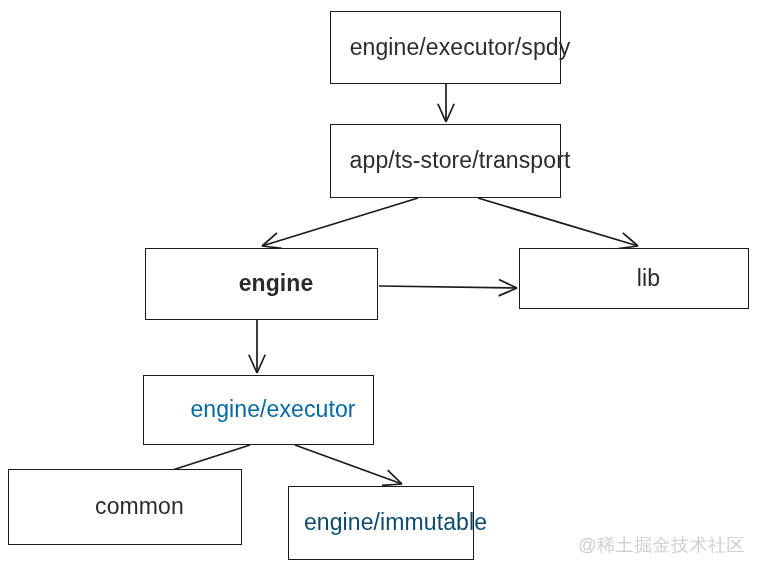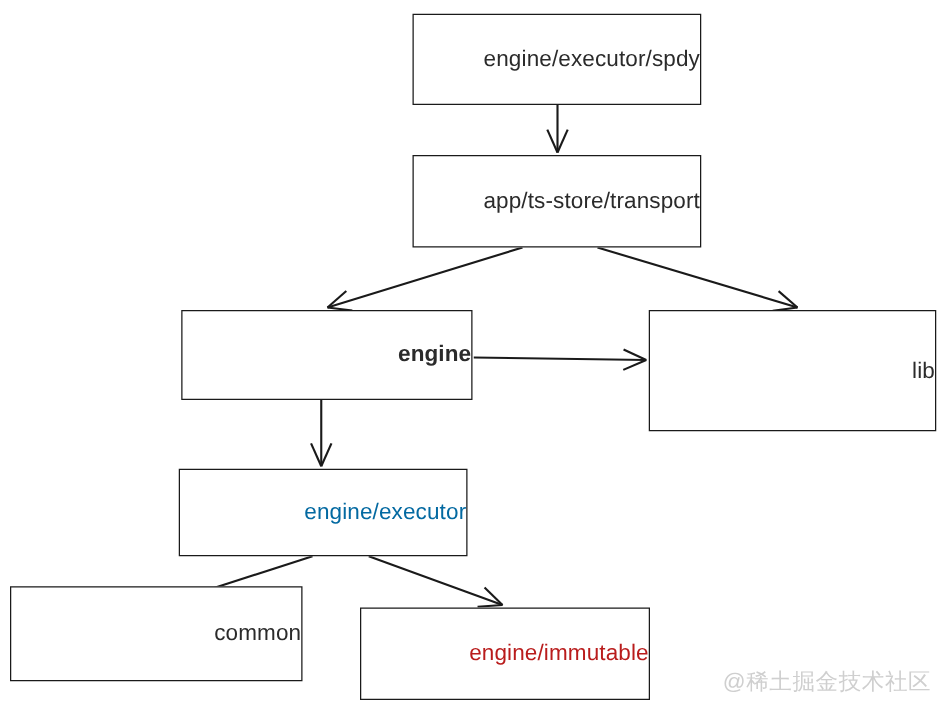--- a/index.html
+++ b/index.html
@@ -26,24 +26,24 @@
     width: 759px;
     height: 573px;
   }
   .node-box {
     position: absolute;
     box-sizing: border-box;
     border: 1.6px solid #1a1a1a;
     background: #ffffff;
     display: flex;
     align-items: center;
-    justify-content: flex-end;
+    justify-content: center;
     color: #2b2b2b;
     font-family: "Liberation Sans", sans-serif;
-    font-size: 18px;
+    font-size: 23px;
     line-height: 1.2;
     letter-spacing: 0.1px;
     white-space: nowrap;
     padding-left: 29px;
   }
   .node-label {
     pointer-events: none;
   }
   #watermark {
     position: absolute;
@@ -104,31 +104,31 @@
   </div>
 
   <div class="node-box" style="left: 330px; top: 124px; width: 231px; height: 74px; border-color: rgb(26, 26, 26); color: rgb(43, 43, 43);">
     <span class="node-label">app/ts-store/transport</span>
   </div>
 
   <div class="node-box" style="left: 145px; top: 248px; width: 233px; height: 72px; border-color: rgb(26, 26, 26); color: rgb(43, 43, 43); font-weight: bold;">
     <span class="node-label">engine</span>
   </div>
 
-  <div class="node-box" style="left: 519px; top: 248px; width: 230px; height: 97px; border-color: rgb(26, 26, 26); color: rgb(43, 43, 43);">
+  <div class="node-box" style="left: 519px; top: 248px; width: 230px; height: 61px; border-color: rgb(26, 26, 26); color: rgb(43, 43, 43);">
     <span class="node-label">lib</span>
   </div>
 
   <div class="node-box" style="left: 143px; top: 375px; width: 231px; height: 70px; border-color: rgb(26, 26, 26); color: #0369a1;">
     <span class="node-label">engine/executor</span>
   </div>
 
   <div class="node-box" style="left: 8px; top: 469px; width: 234px; height: 76px; border-color: rgb(26, 26, 26); color: rgb(43, 43, 43);">
     <span class="node-label">common</span>
   </div>
 
-  <div class="node-box" style="left: 288px; top: 486px; width: 232px; height: 74px; border-color: rgb(26, 26, 26); color: #b91c1c;">
+  <div class="node-box" style="left: 288px; top: 486px; width: 186px; height: 74px; border-color: rgb(26, 26, 26); color: #0c4a6e;">
     <span class="node-label">engine/immutable</span>
   </div>
 
   <div id="watermark">@稀土掘金技术社区</div>
 
 </div>
 
 </body></html>

